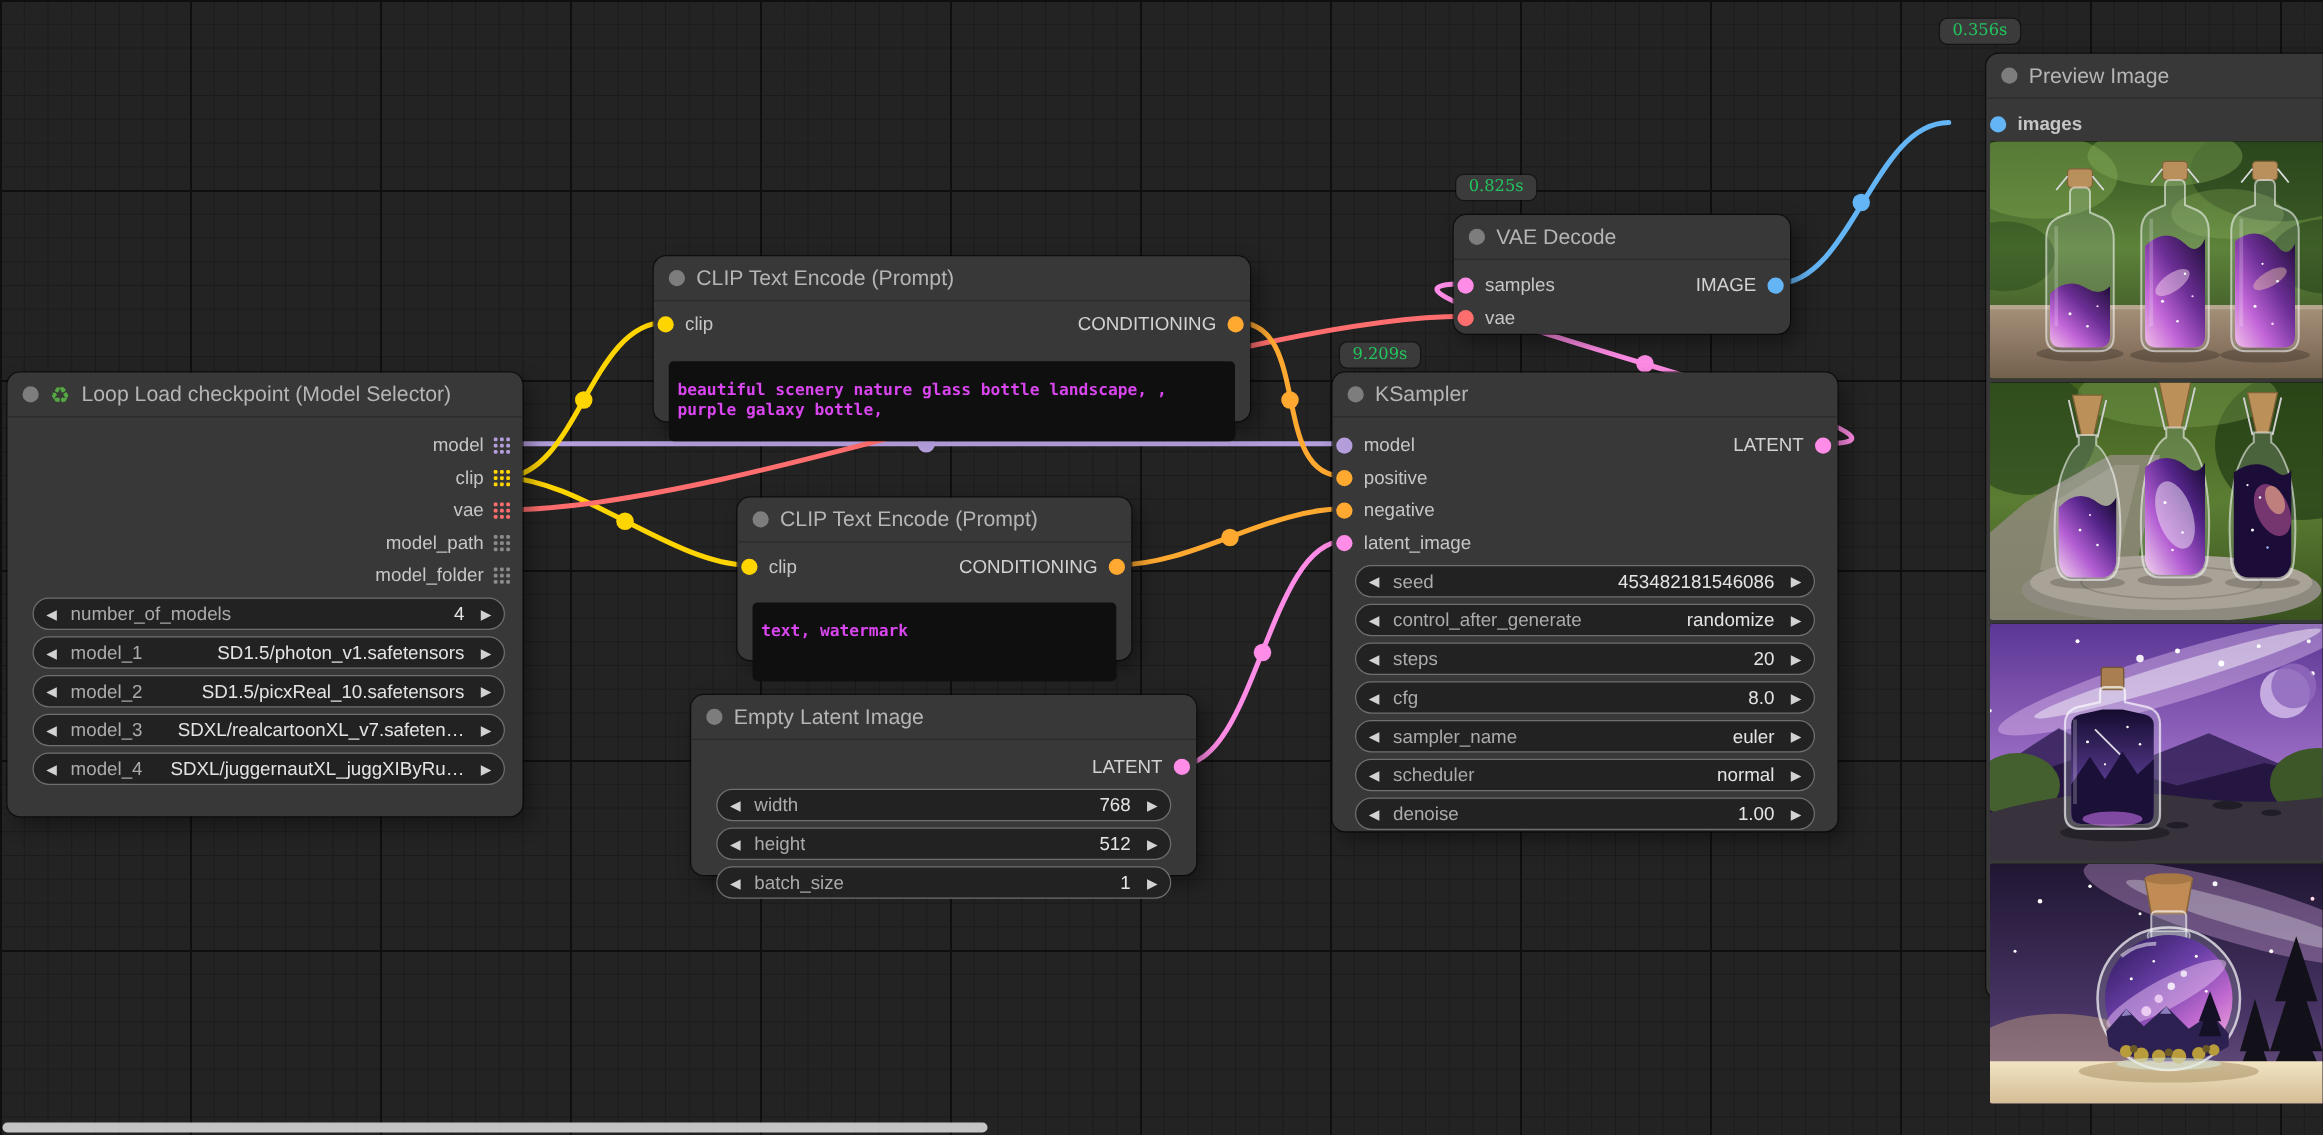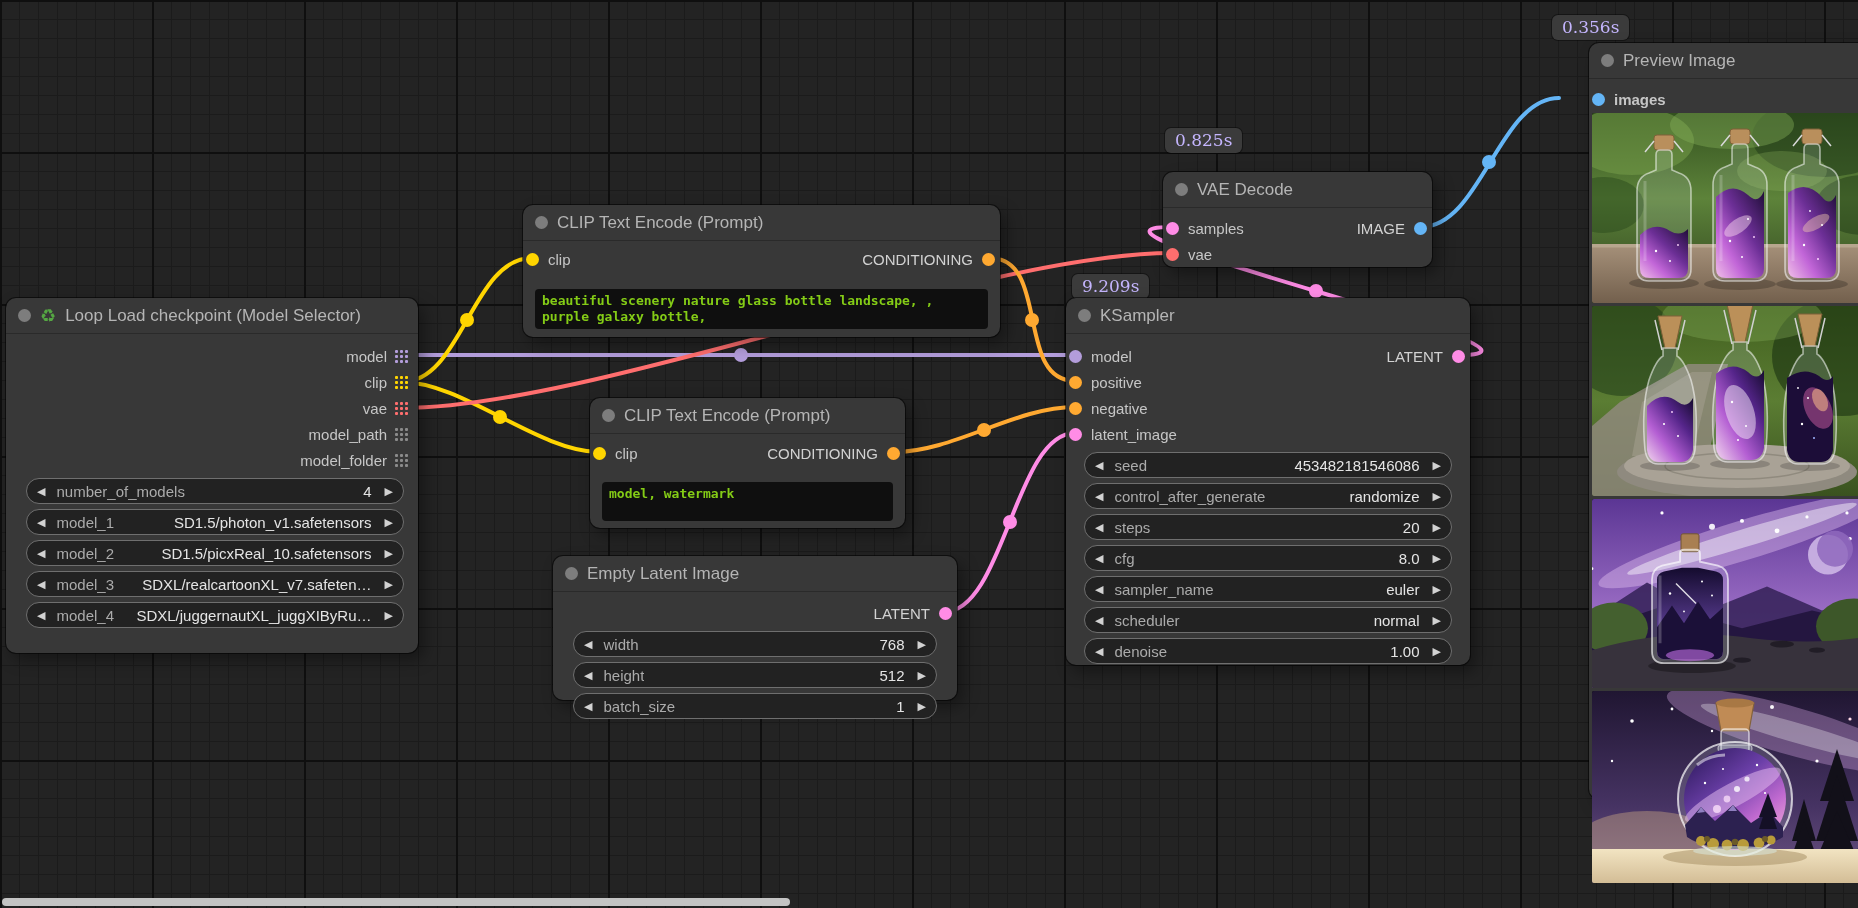--- a/index.html
+++ b/index.html
@@ -32,25 +32,25 @@
   .gicon{width:13px;height:13px;position:relative;flex:none;}
   .gicon::before{content:"";position:absolute;left:0;top:0;width:3px;height:3px;border-radius:1px;
     background:currentColor;
     box-shadow:5px 0 currentColor,10px 0 currentColor,0 5px currentColor,5px 5px currentColor,
                10px 5px currentColor,0 10px currentColor,5px 10px currentColor,10px 10px currentColor;}
   .widget{height:24px;background:#222222;border:1px solid #6f6f6f;border-radius:13px;
           margin:5px 20px 0;display:flex;align-items:center;padding:0 10px;font-size:15px;}
   .warr{color:#d2d2d2;font-size:11px;flex:none;}
   .wlabel{color:#ababab;margin-left:11px;white-space:nowrap;overflow:hidden;text-align:center;}
   .wvalue{margin-left:auto;color:#e4e4e4;margin-right:13px;white-space:nowrap;}
-  .prompt{background:#0f0f0f;border-radius:4px;margin:0 12px;padding:4px 7px;
+  .prompt{background:#0f0f0f;border-radius:4px;margin:0 12px;padding:16px 7px;
           font-family:"DejaVu Sans Mono",monospace;font-weight:bold;font-size:13px;
-          line-height:16px;color:#84cc16;overflow:hidden;}
+          line-height:16px;color:#d946ef;overflow:hidden;}
   .badge{position:absolute;background:#3b3b3b;border-radius:6px;padding:2px 10px 3px;
-         font-family:"DejaVu Serif",serif;font-size:17px;color:#c4b5fd;z-index:2;
+         font-family:"DejaVu Serif",serif;font-size:13px;color:#22c55e;z-index:2;
          box-shadow:0 0 0 1px rgba(0,0,0,.4);}
   .pimg{margin:3px 3px 0;border-radius:2px;overflow:hidden;background:#000;}
   .pimg svg{display:block;width:100%;height:100%;}
   
   #node-loader{left:6px;top:298px;width:412px;height:355px;}
   #node-loader .body{padding-top:9px;}
   #node-loader .widget{margin:5px 14px 0 20px;}
   #node-loader .widget:first-of-type{margin-top:1px;}
   #node-clip-pos{left:523px;top:205px;width:477px;height:132px;}
   #node-clip-pos .body{padding-top:5px;}
@@ -63,21 +63,21 @@
   #node-latent .widget:first-of-type{margin-top:2px;}
   #node-ksampler{left:1066px;top:298px;width:404px;height:367px;}
   #node-ksampler .body{padding-top:9px;}
   #node-ksampler .widget{margin:5px 18px 0;}
   #node-ksampler .widget:first-of-type{margin-top:1px;}
   #node-vae{left:1163px;top:172px;width:269px;height:95px;}
   #node-vae .body{padding-top:7px;}
   #node-preview{left:1550px;top:43px;width:293px;height:756px;margin-left:39px;}
   #node-preview .body{padding-top:7px;font-weight:bold;}
   #badge-ksampler{left:1072px;top:274px;}
-  #badge-vae{left:1165px;top:128px;}
+  #badge-vae{left:1165px;top:140px;}
   #badge-preview{left:1552px;top:15px;}
   #hscroll{position:absolute;left:2px;bottom:2px;width:788px;height:8px;border-radius:5px;
            background:#c4c4c4;z-index:3;}
 </style>
 </head>
 <body>
 
 <svg id="wires">
   <g fill="none" stroke-width="4" stroke-linecap="round">
     <path d="M402,355 L1075,355" stroke="#b39ddb"></path>
@@ -192,21 +192,21 @@
     <div class="row dual">
       <span class="ingroup">
         <span class="pdot" style="--c:#ffd500"></span>
         <span>clip</span>
       </span>
       <span class="outgroup">
         <span class="outlabel">CONDITIONING</span>
         <span class="pdot" style="--c:#ffa931"></span>
       </span>
     </div>
-    <div class="prompt">model, watermark</div>
+    <div class="prompt">text, watermark</div>
   </div>
 </div>
 
 <div class="node" id="node-latent">
   <div class="nheader">
     <span class="cdot"></span>
     <span class="ntitle">Empty Latent Image</span>
   </div>
   <div class="body">
     <div class="row dual">

